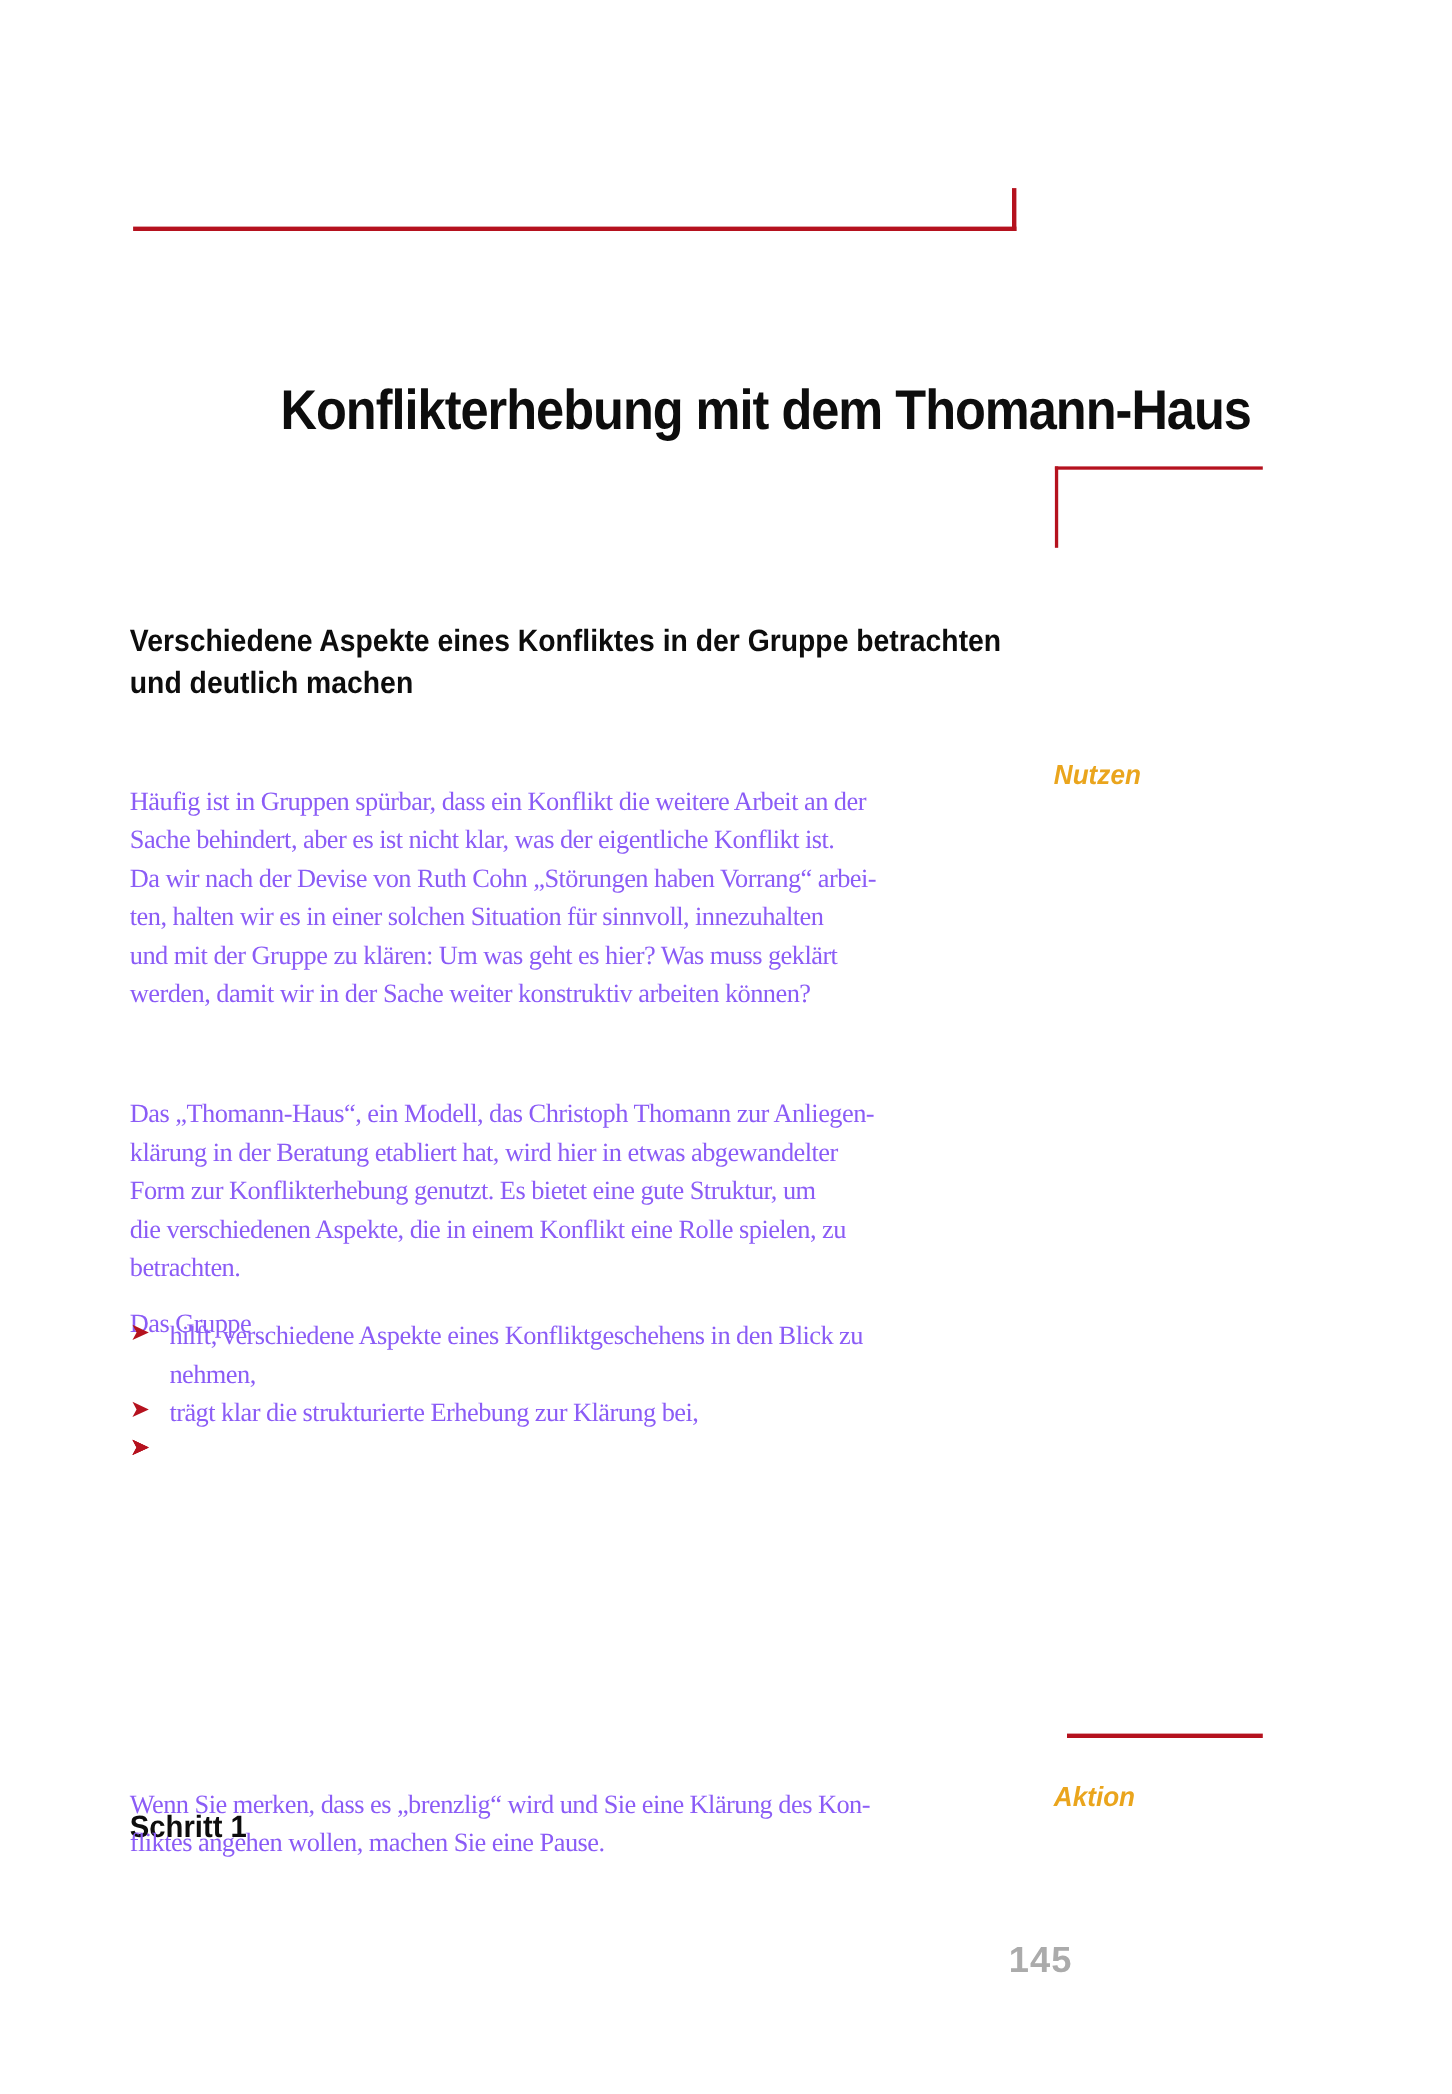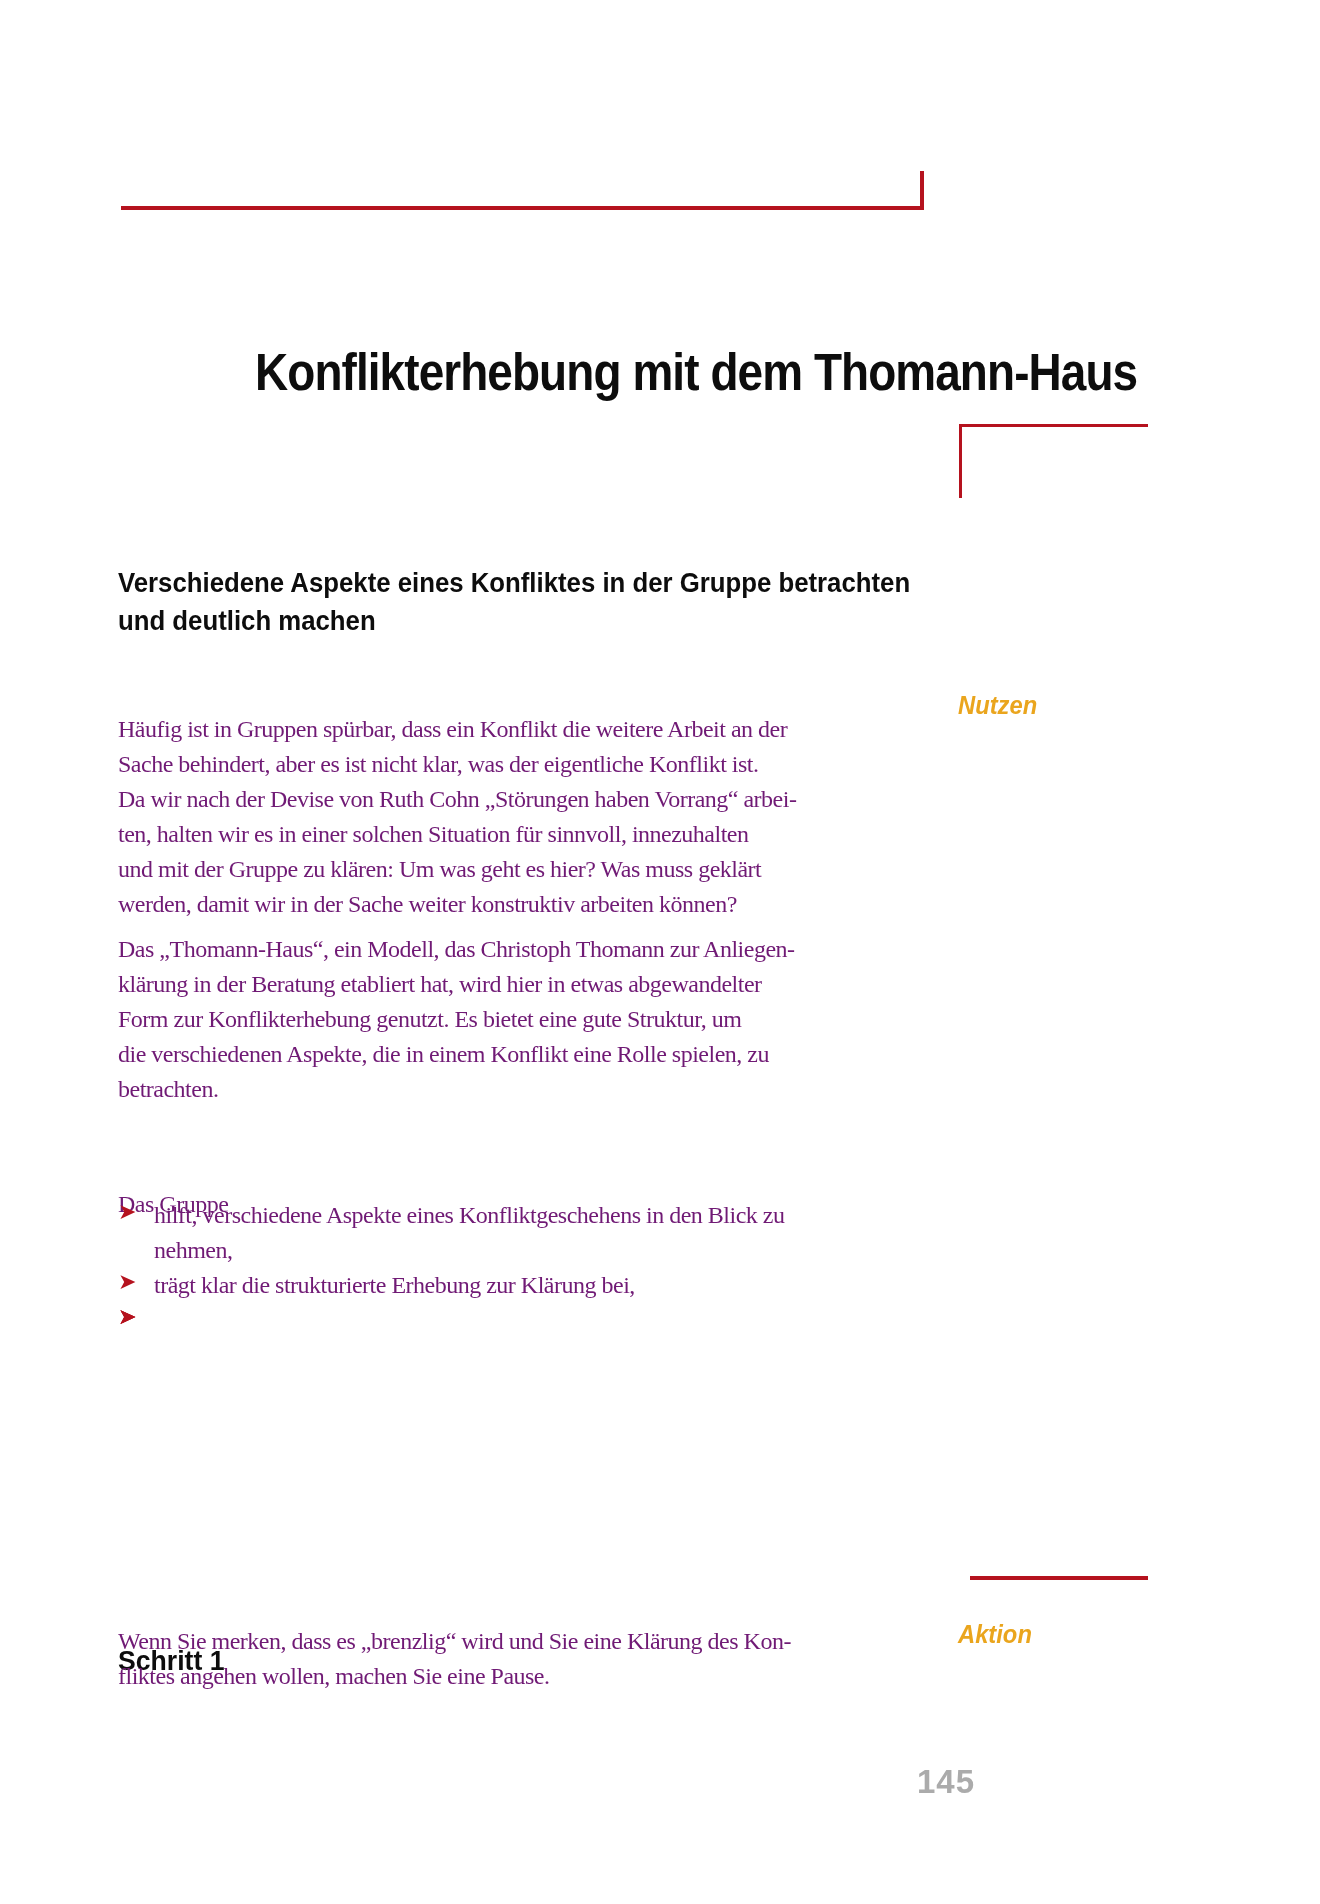--- a/index.html
+++ b/index.html
@@ -34,24 +34,24 @@
   }
   .subtitle{
     position:absolute;left:118px;top:541px;
     font-family:"Liberation Sans", sans-serif;
     font-weight:700;font-size:28px;line-height:38px;
     color:#0d0d0d;white-space:pre;
     transform:scaleX(0.92);transform-origin:left top;
   }
   .body-text{
     font-size:24px;line-height:35px;letter-spacing:-0.5px;
-    white-space:pre;color:#701a75;
+    white-space:pre;color:#8b5cf6;
   }
   .para-1{position:absolute;left:118px;top:688px;}
-  .para-2{position:absolute;left:118px;top:908px;}
+  .para-2{position:absolute;left:118px;top:972px;}
   .model-intro{position:absolute;left:118px;top:1163px;}
   .bullet-list{
     position:absolute;left:118px;top:1198px;
     margin:0;padding:0;list-style:none;
   }
   .bullet-item{
     position:relative;padding-left:36px;margin:0;
   }
   .bullet-glyph{
     position:absolute;left:0;top:1px;

